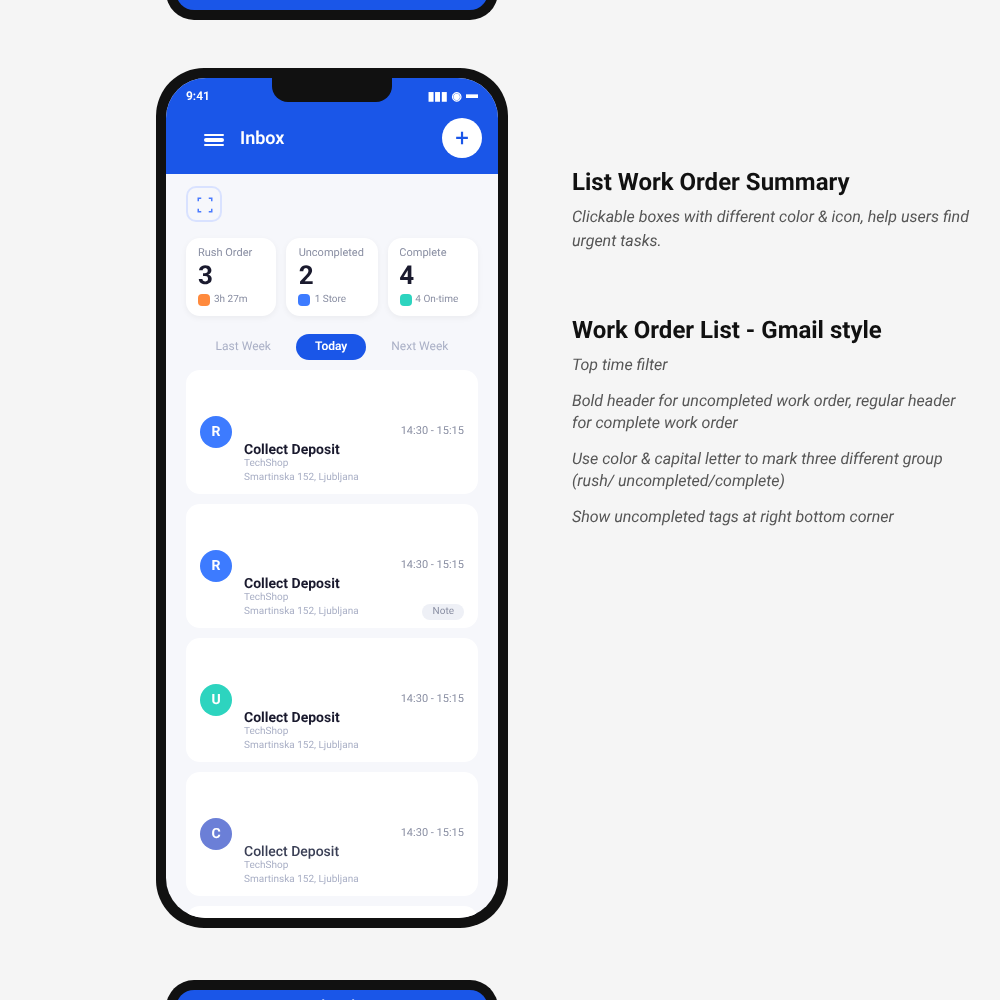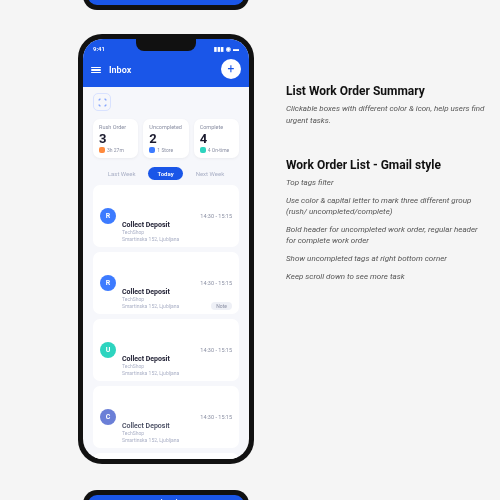--- a/index.html
+++ b/index.html
@@ -10,21 +10,21 @@
   .peek-bottom { bottom:-10px; border-bottom:none; border-bottom-left-radius:0; border-bottom-right-radius:0;}
   .peek-bottom .txt { color:#fff; font-size:7px; font-weight:600; text-align:center; padding-top:4px;}
 
   .phone { position:absolute; top:34px; left:78px; width:176px; height:430px; background:#111; border-radius:24px; padding:5px; }
   .screen { width:100%; height:100%; background:#f6f7fb; border-radius:20px; overflow:hidden; position:relative; font-size:7px; color:#1a1a2e; }
   .notch { position:absolute; top:0; left:50%; transform:translateX(-50%); width:60px; height:12px; background:#111; border-bottom-left-radius:8px; border-bottom-right-radius:8px; z-index:10;}
 
   .statusbar { height:14px; background:#1a56e8; color:#fff; display:flex; align-items:flex-end; justify-content:space-between; padding:0 10px 1px; font-size:6px; font-weight:600;}
   .status-r { display:flex; gap:2px;}
 
-  .appbar { background:#1a56e8; height:34px; display:flex; align-items:center; padding:0 8px; color:#fff; position:relative; border-bottom-left-radius:0; }
+  .appbar { background:#1a56e8; height:34px; display:flex; align-items:center; padding:0 19px; color:#fff; position:relative; border-bottom-left-radius:0; }
   .appbar .title { font-size:9px; font-weight:600; margin-left:8px;}
   .menu-ic { width:10px; display:flex; flex-direction:column; gap:1.5px;}
   .menu-ic span{ height:1.2px; background:#fff; border-radius:1px;}
   .fab { position:absolute; right:8px; top:6px; width:20px; height:20px; background:#fff; border-radius:50%; color:#1a56e8; font-size:12px; font-weight:400; display:flex; align-items:center; justify-content:center;}
 
   .hero { padding:6px 10px 4px; background:#f6f7fb; display:flex; justify-content:space-between; align-items:flex-end;}
   .hero .greet { font-size:6px; color:#8a8fa3;}
   .hero .h1 { font-size:10px; font-weight:700; color:#1a1a2e;}
   .scan { width:18px; height:18px; border:1px solid #d9e2ff; border-radius:5px; display:flex; align-items:center; justify-content:center; color:#4a7bff;}
   .scan svg{width:9px;height:9px;}
@@ -185,18 +185,17 @@
       </div>
   </div>
 </div>
 
 <div class="annot a1">
   <h3>List Work Order Summary</h3>
   <p>Clickable boxes with different color &amp; icon, help users find urgent tasks.</p>
 </div>
 <div class="annot a2">
   <h3>Work Order List - Gmail style</h3>
-  <p>Top tags filter</p>
+  <p>Top time filter</p>
+  <p>Bold header for uncompleted work order, regular header for complete work order</p>
   <p>Use color &amp; capital letter to mark three different group (rush/ uncompleted/complete)</p>
-  <p>Bold header for uncompleted work order, regular header for complete work order</p>
   <p>Show uncompleted tags at right bottom corner</p>
-  <p>Keep scroll down to see more task</p>
 </div>
 
 </body></html>

